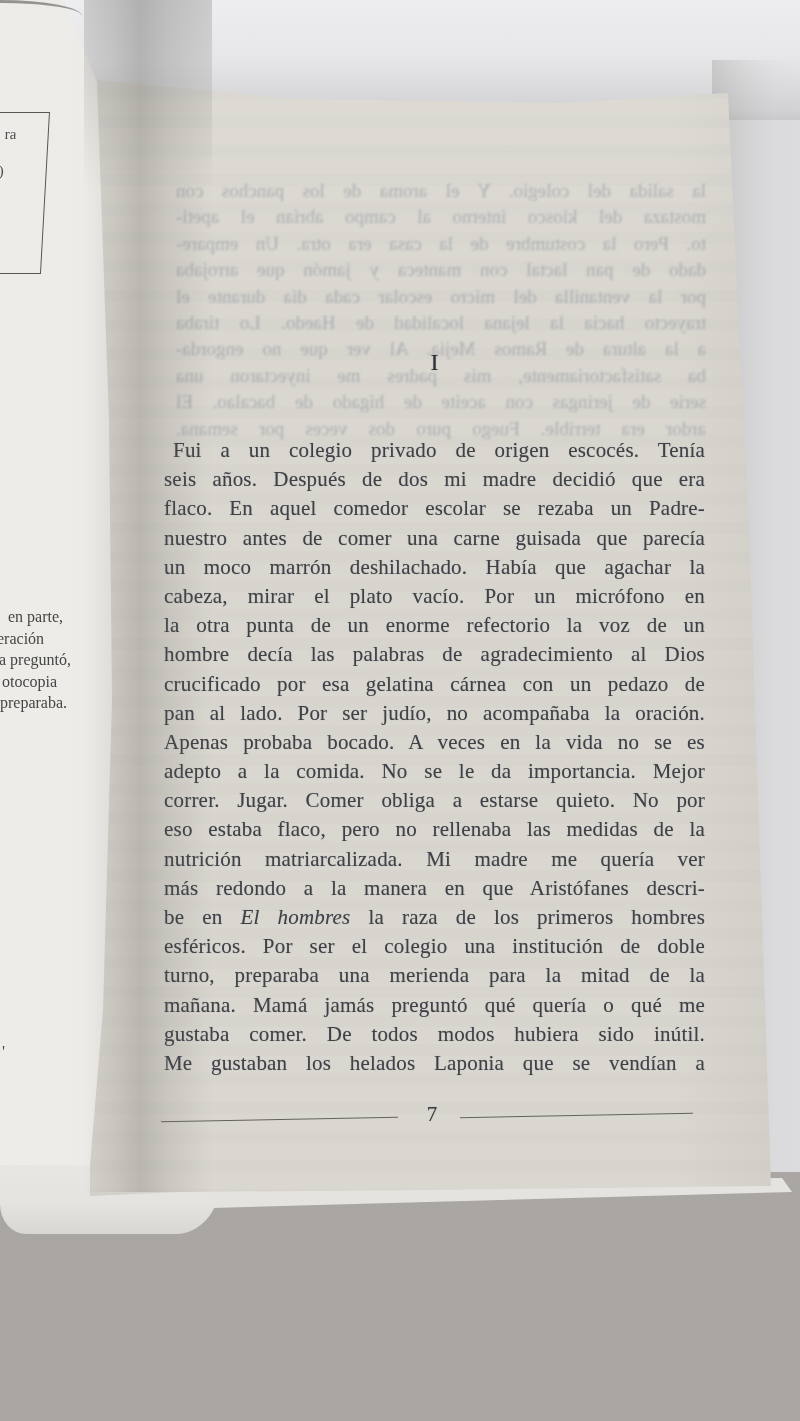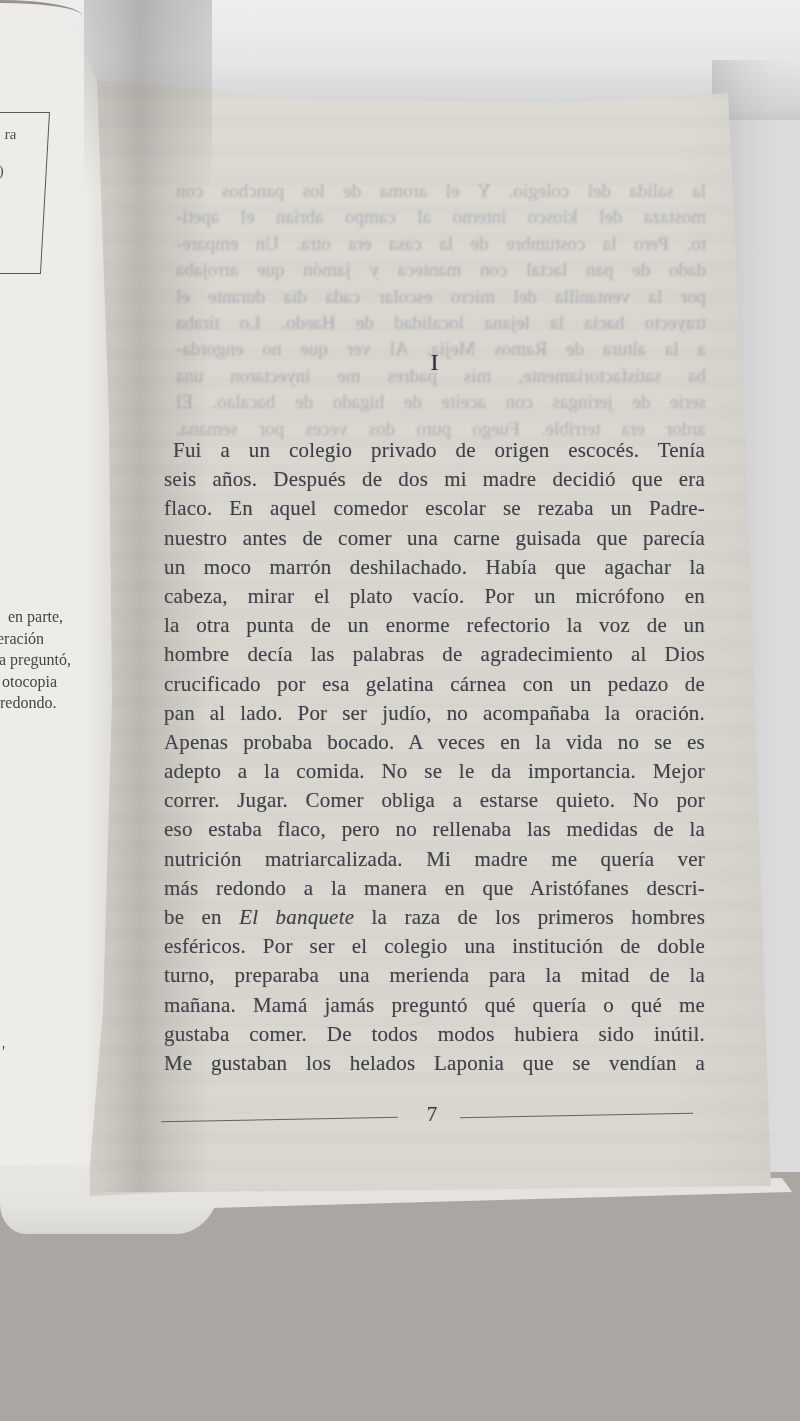--- a/index.html
+++ b/index.html
@@ -159,21 +159,21 @@
         <div class="body-line">la otra punta de un enorme refectorio la voz de un</div>
         <div class="body-line">hombre decía las palabras de agradecimiento al Dios</div>
         <div class="body-line">crucificado por esa gelatina cárnea con un pedazo de</div>
         <div class="body-line">pan al lado. Por ser judío, no acompañaba la oración.</div>
         <div class="body-line">Apenas probaba bocado. A veces en la vida no se es</div>
         <div class="body-line">adepto a la comida. No se le da importancia. Mejor</div>
         <div class="body-line">correr. Jugar. Comer obliga a estarse quieto. No por</div>
         <div class="body-line">eso estaba flaco, pero no rellenaba las medidas de la</div>
         <div class="body-line">nutrición matriarcalizada. Mi madre me quería ver</div>
         <div class="body-line">más redondo a la manera en que Aristófanes descri-</div>
-        <div class="body-line">be en <i>El banquete</i> la raza de los primeros hombres</div>
+        <div class="body-line">be en <i>El hombres</i> la raza de los primeros hombres</div>
         <div class="body-line">esféricos. Por ser el colegio una institución de doble</div>
         <div class="body-line">turno, preparaba una merienda para la mitad de la</div>
         <div class="body-line">mañana. Mamá jamás preguntó qué quería o qué me</div>
         <div class="body-line">gustaba comer. De todos modos hubiera sido inútil.</div>
         <div class="body-line">Me gustaban los helados Laponia que se vendían a</div>
       </div>
     <span class="rule rule-l"></span>
     <span class="pagenum">7</span>
     <span class="rule rule-r"></span>
   </div>
@@ -181,21 +181,21 @@
   <div class="left-page">
     <div class="cbox">
       <div class="cbox-frag cbox-frag-1">ra</div>
       <div class="cbox-frag cbox-frag-2">)</div>
     </div>
     <div id="cfrags">
         <div class="cfrag cfrag-1">en parte,</div>
         <div class="cfrag cfrag-2">eración</div>
         <div class="cfrag cfrag-3">a preguntó,</div>
         <div class="cfrag cfrag-4">otocopia</div>
-        <div class="cfrag cfrag-5">redondo.</div>
+        <div class="cfrag cfrag-5">preparaba.</div>
       </div>
     <div class="stray">'</div>
   </div>
 
   <div class="page-top-arc"></div>
   <div class="gutter"></div>
 
 </div>
 
 </body></html>

